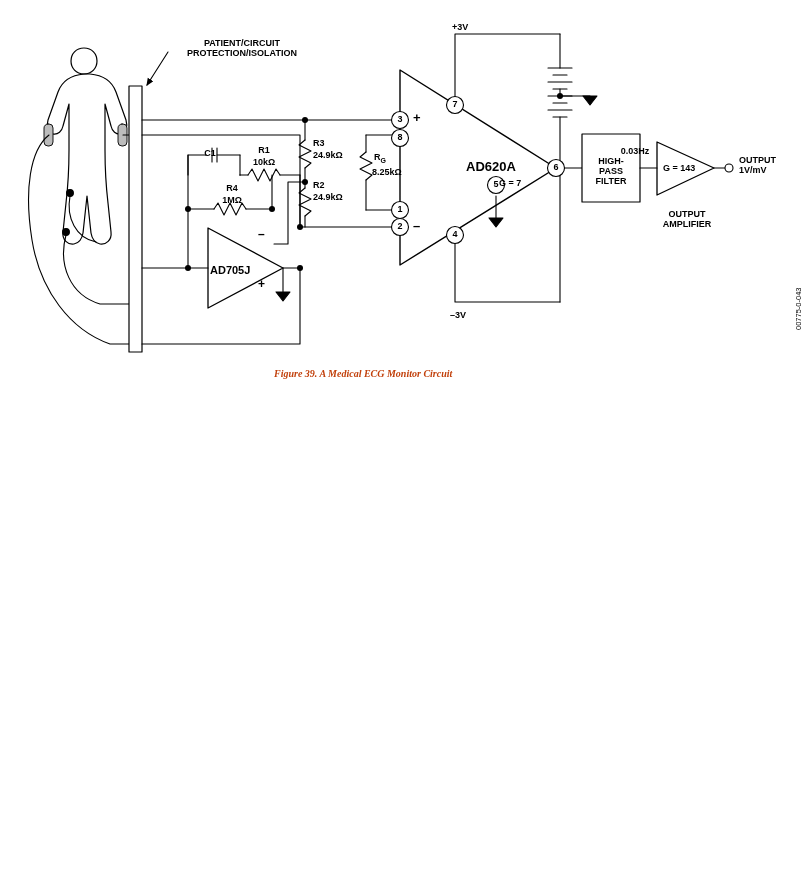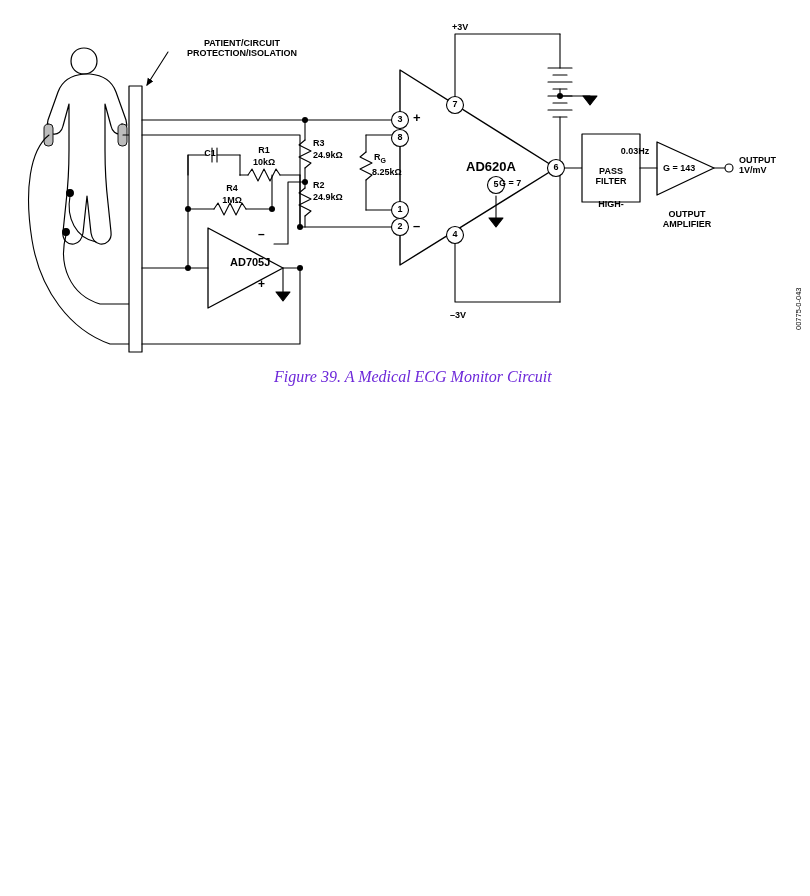--- a/index.html
+++ b/index.html
@@ -36,23 +36,23 @@
     font-weight: bold;
     color: #000;
     line-height: 1.12;
     white-space: pre;
   }
   .lbl.center { text-align: center; }
   .caption {
     position: absolute;
     font-family: "Liberation Serif", serif;
     font-style: italic;
-    font-size: 16px;
-    font-weight: normal;
-    color: #6d28d9;
+    font-size: 10px;
+    font-weight: bold;
+    color: #c2410c;
     white-space: pre;
   }
   .sidecode {
     position: absolute;
     font-family: "Liberation Sans", sans-serif;
     font-size: 7.5px;
     color: #000;
     transform-origin: 0 0;
     transform: rotate(-90deg);
     white-space: pre;
@@ -288,40 +288,40 @@
 
   <div class="lbl" style="left:313px; top:138px;">R3</div>
   <div class="lbl" style="left:313px; top:150px;">24.9kΩ</div>
 
   <div class="lbl" style="left:313px; top:180px;">R2</div>
   <div class="lbl" style="left:313px; top:192px;">24.9kΩ</div>
 
   <div class="lbl" style="left:374px; top:152px;"><span>R</span><span style="font-size:7px; vertical-align:sub;">G</span></div>
   <div class="lbl" style="left:372px; top:167px;">8.25kΩ</div>
 
-  <div class="lbl big" style="left:210px; top:256px;padding-left:20px;">AD705J</div>
+  <div class="lbl big" style="left:210px; top:264px;">AD705J</div>
   <div class="lbl" style="left:258px; top:228px; font-size:12px;">–</div>
   <div class="lbl" style="left:258px; top:278px; font-size:12px;">+</div>
 
   <div class="lbl" style="left:434px; top:160px; font-size:13px;margin-left:32px;">AD620A</div>
   <div class="lbl" style="left:451px; top:178px;margin-left:48px;">G = 7</div>
   <div class="lbl" style="left:413px; top:111px; font-size:13px;">+</div>
   <div class="lbl" style="left:413px; top:219px; font-size:13px;">–</div>
 
   <div class="lbl center" style="left:393px; top:114px; width:14px; font-size:9px;">3</div>
   <div class="lbl center" style="left:393px; top:132px; width:14px; font-size:9px;">8</div>
   <div class="lbl center" style="left:393px; top:204px; width:14px; font-size:9px;">1</div>
   <div class="lbl center" style="left:393px; top:221px; width:14px; font-size:9px;">2</div>
   <div class="lbl center" style="left:448px; top:99px; width:14px; font-size:9px;">7</div>
   <div class="lbl center" style="left:448px; top:229px; width:14px; font-size:9px;">4</div>
   <div class="lbl center" style="left:489px; top:179px; width:14px; font-size:9px;">5</div>
   <div class="lbl center" style="left:549px; top:162px; width:14px; font-size:9px;">6</div>
 
   <div class="lbl center" style="left:584px; top:146px; width:54px;margin-left:24px;">0.03Hz</div>
-  <div class="lbl center" style="left:584px; top:156px; width:54px;margin-top:43px;">HIGH-</div>
+  <div class="lbl center" style="left:584px; top:156px; width:54px;">HIGH-</div>
   <div class="lbl center" style="left:584px; top:166px; width:54px;">PASS</div>
   <div class="lbl center" style="left:584px; top:176px; width:54px;">FILTER</div>
 
   <div class="lbl" style="left:663px; top:163px;">G = 143</div>
   <div class="lbl center" style="left:645px; top:209px; width:84px;">OUTPUT
 AMPLIFIER</div>
 
   <div class="lbl" style="left:739px; top:155px;">OUTPUT
 1V/mV</div>
 

